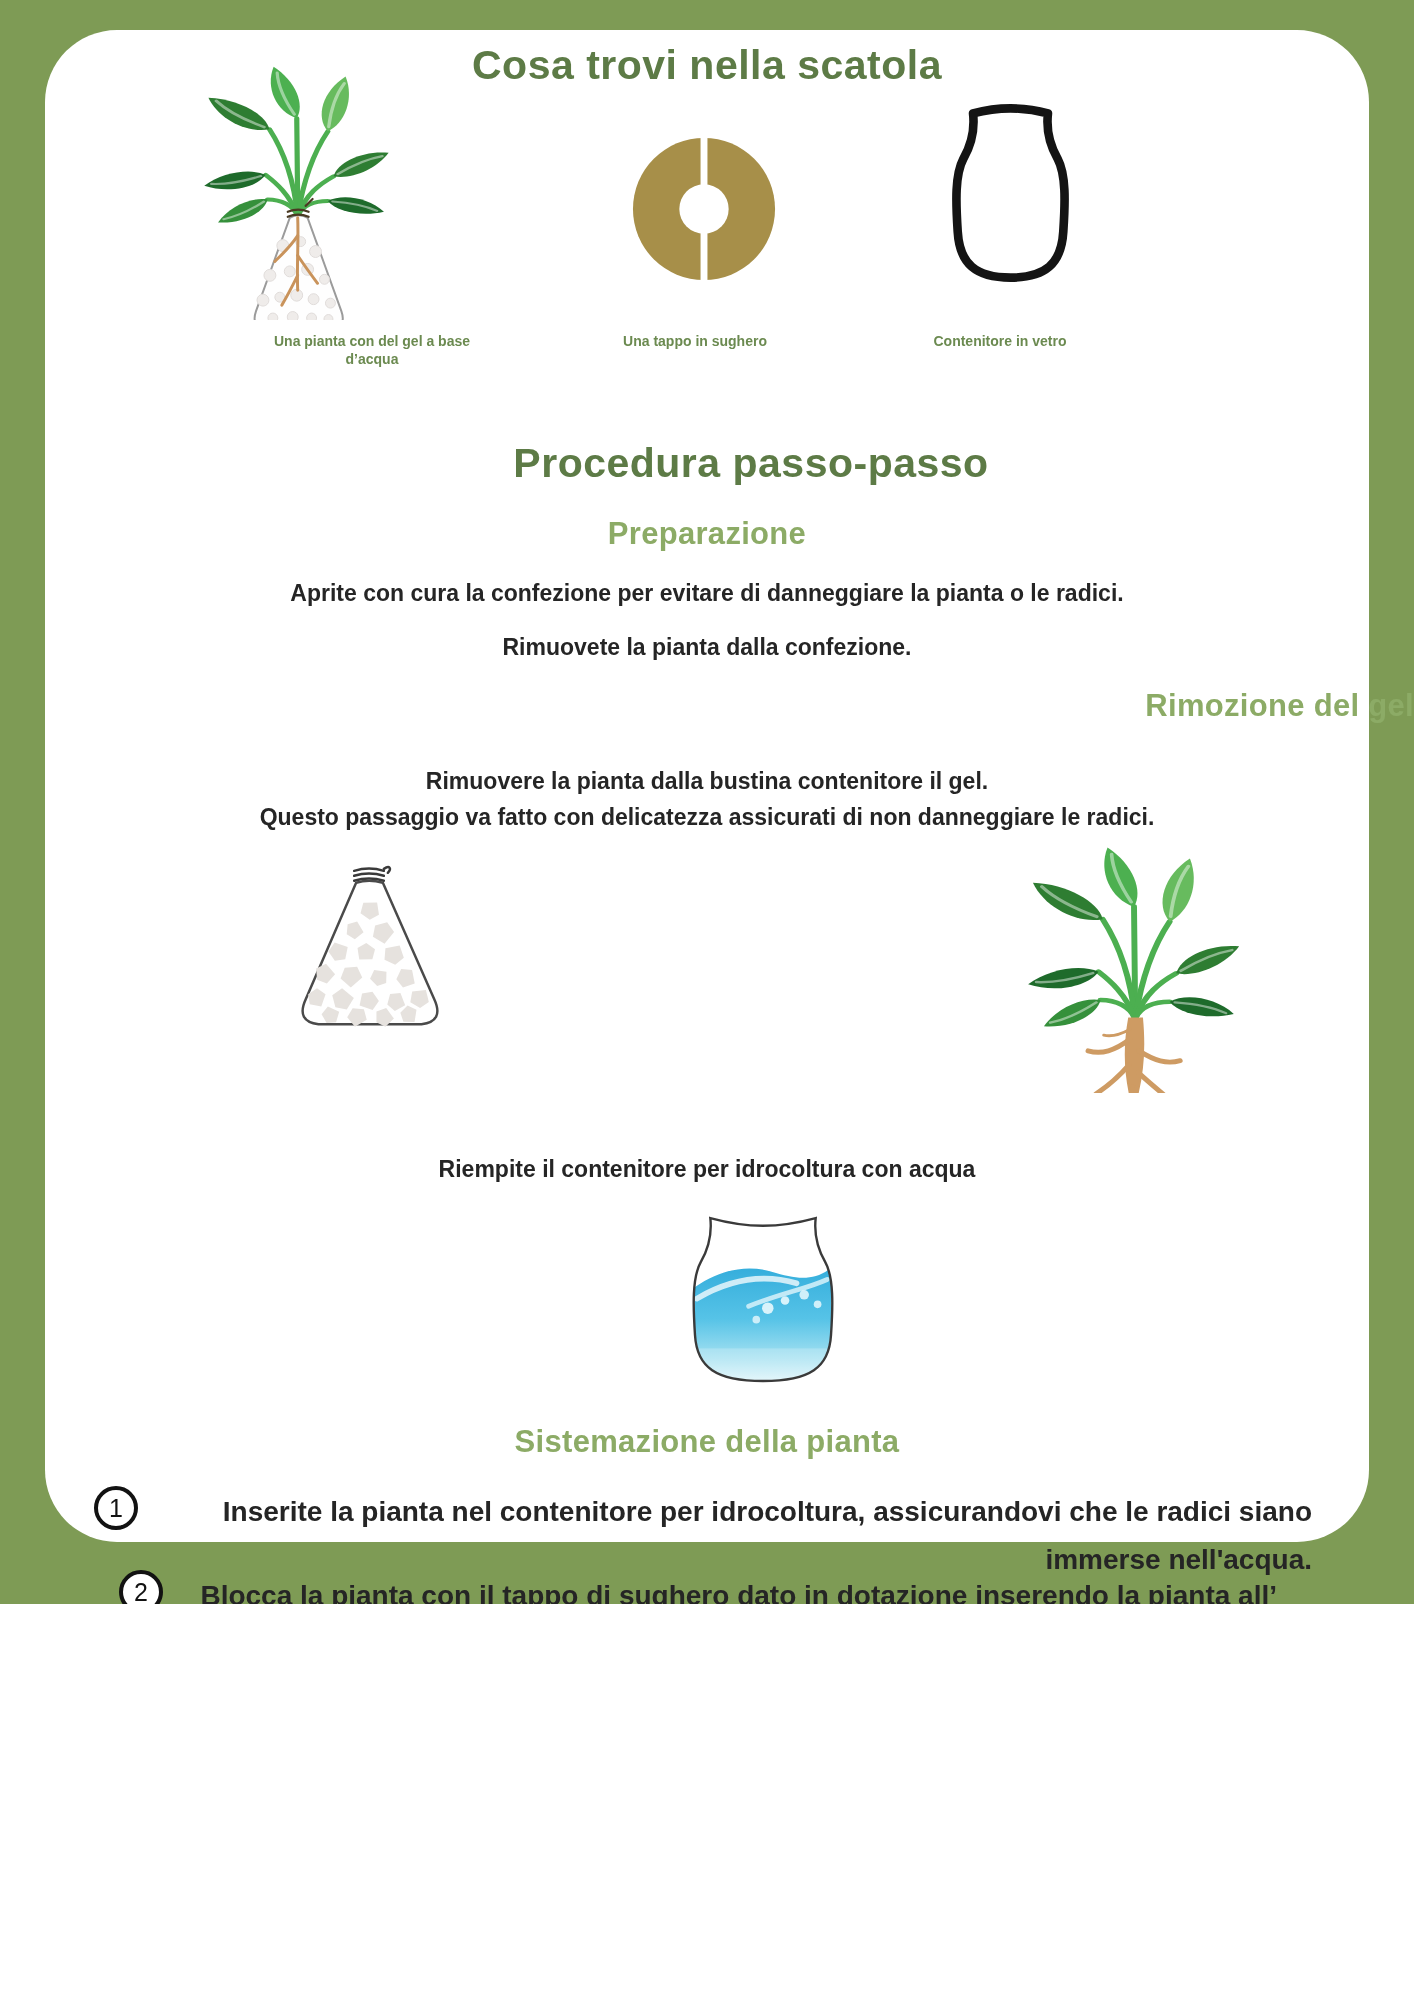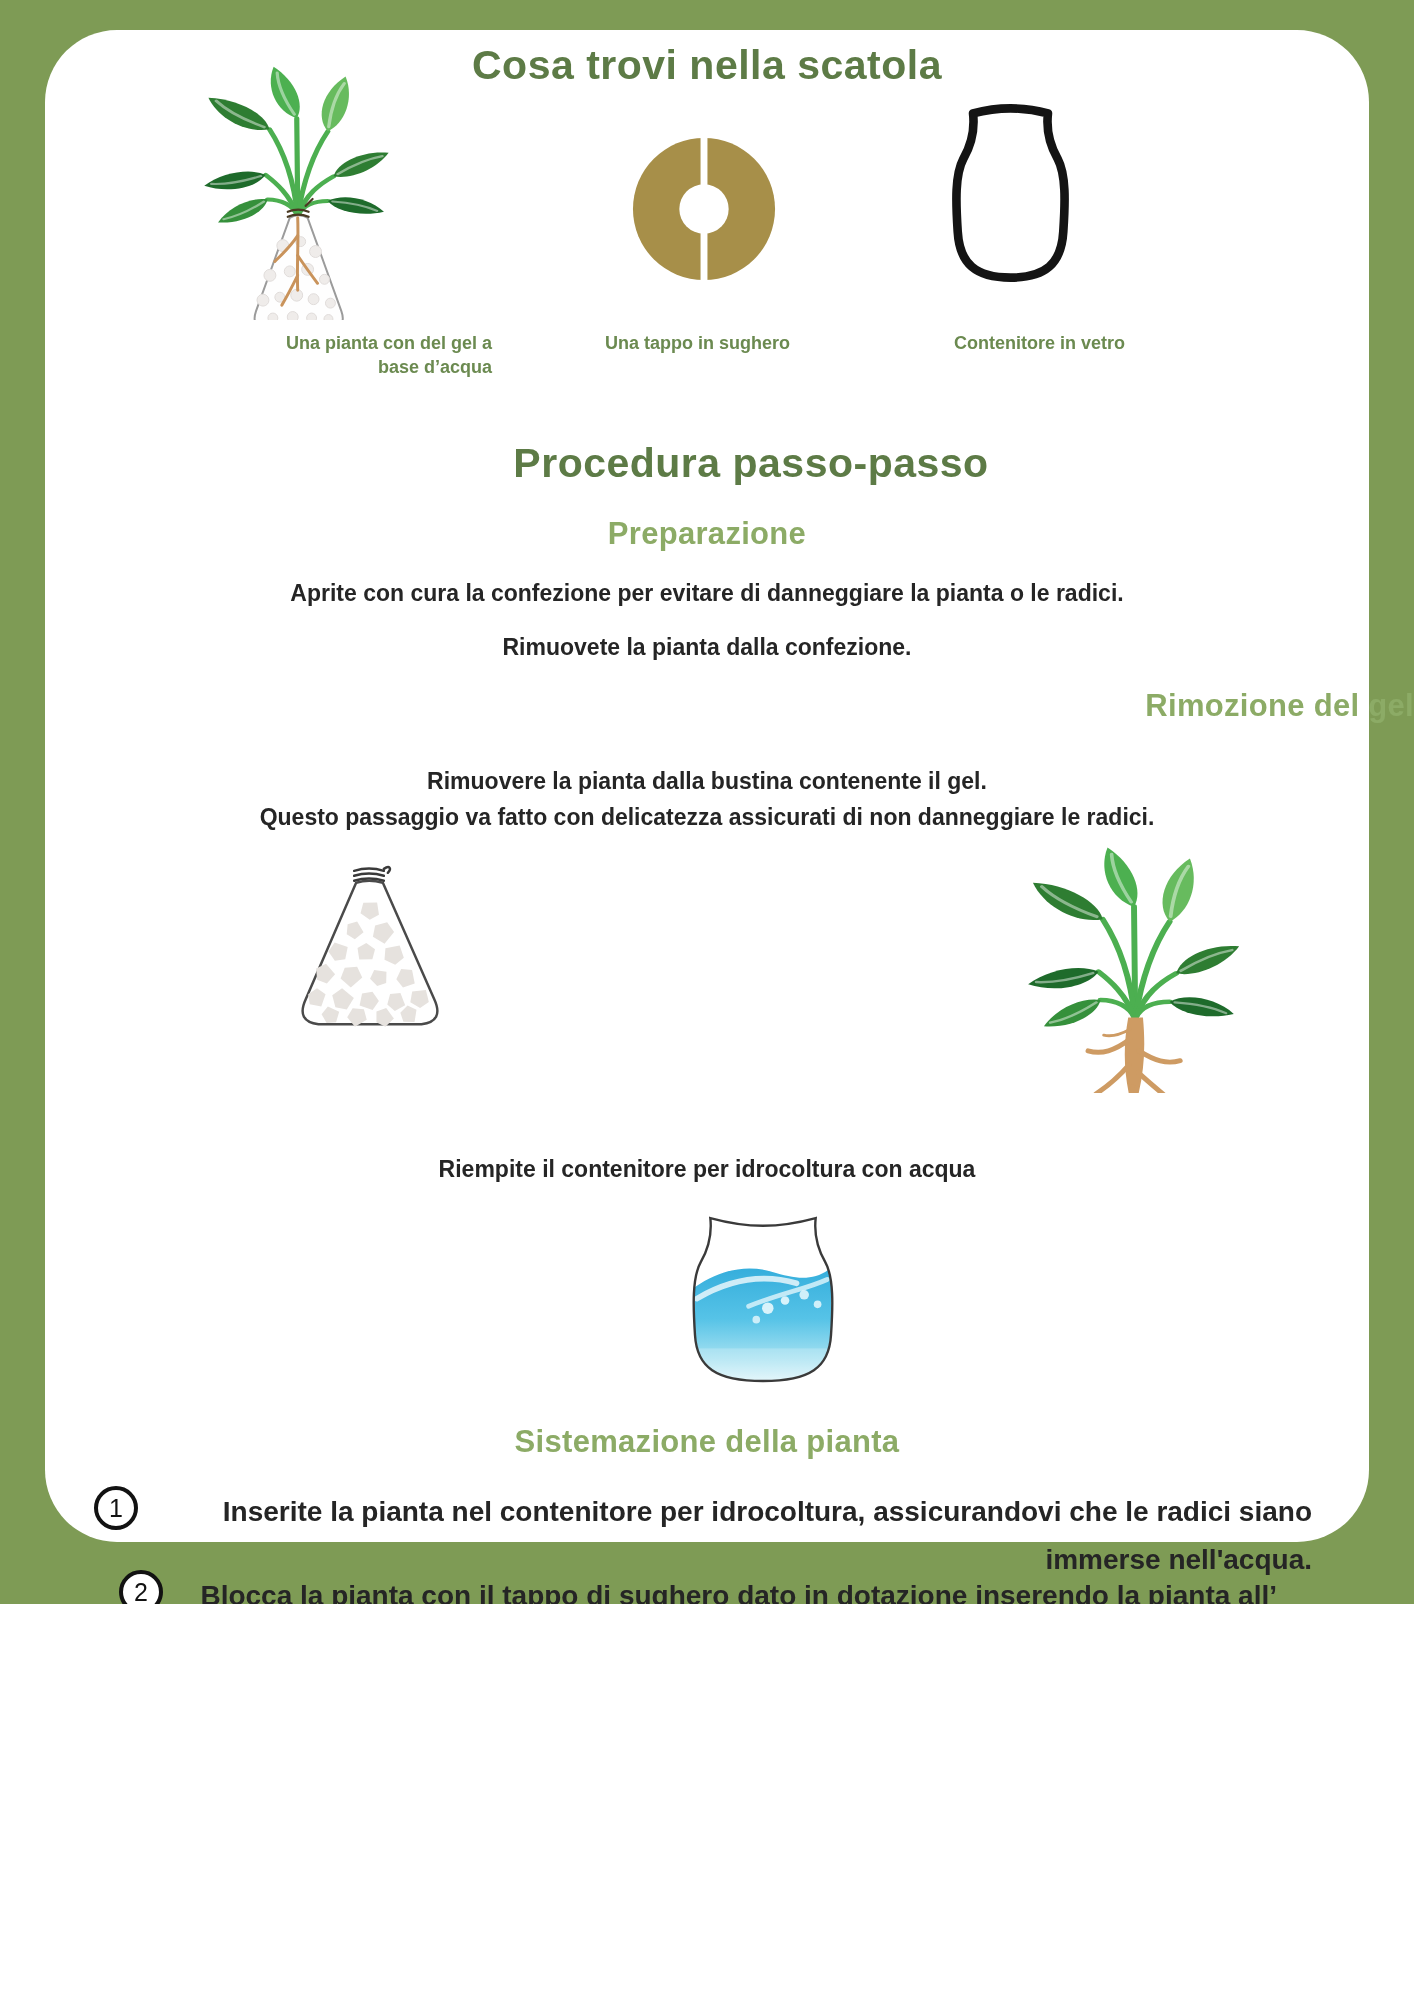--- a/index.html
+++ b/index.html
@@ -21,21 +21,21 @@
   .h1{
     color:#5D7B46;font-weight:bold;font-size:41px;letter-spacing:.5px;
   }
   .h2{
     color:#8CAB66;font-weight:bold;font-size:31px;letter-spacing:.3px;
   }
   .body-text{
     color:#252525;font-weight:bold;font-size:23px;
   }
   .item-label{
-    color:#6B8A50;font-weight:bold;font-size:18px;line-height:1.32;text-align:right;
+    color:#6B8A50;font-weight:bold;font-size:14px;line-height:1.32;text-align:center;
   }
   .warning{
     color:#70894C;font-weight:bold;font-size:24px;letter-spacing:.4px;
   }
   .step-text{
     color:#252525;font-weight:bold;font-size:28px;line-height:1.7;text-align:right;margin:0 auto;
   }
   .step-text.s1{max-width:1210px;}
   .step-text.s2{max-width:1140px;}
   .num-circle{
@@ -156,21 +156,21 @@
   <div class="abs item-label" style="left:600px;top:332px;width:190px;">Una tappo in sughero</div>
   <div class="abs item-label" style="left:875px;top:332px;width:250px;">Contenitore in vetro</div>
 
   <div class="abs ctr h1" style="top:440px;padding-left:44px;">Procedura passo-passo</div>
 
   <div class="abs ctr h2" style="top:516px;">Preparazione</div>
   <div class="abs ctr body-text" style="top:580px;">Aprite con cura la confezione per evitare di danneggiare la pianta o le radici.</div>
   <div class="abs ctr body-text" style="top:634px;">Rimuovete la pianta dalla confezione.</div>
 
   <div class="abs ctr h2" style="top:688px;text-align:right;">Rimozione del gel</div>
-  <div class="abs ctr body-text" style="top:768px;">Rimuovere la pianta dalla bustina contenente il gel.</div>
+  <div class="abs ctr body-text" style="top:768px;">Rimuovere la pianta dalla bustina contenitore il gel.</div>
   <div class="abs ctr body-text" style="top:804px;">Questo passaggio va fatto con delicatezza assicurati di non danneggiare le radici.</div>
 
   <svg class="abs" style="left:262px;top:853px;" width="215" height="208" viewBox="0 0 215 210">
     <g stroke="#3A3A3A" stroke-width="2.5" fill="none" stroke-linecap="round">
       <path d="M92,18 C102,15 112,15 122,18"></path>
       <path d="M92,23 C102,20 112,20 122,23"></path>
       <path d="M92,28 C102,25 112,25 122,28"></path>
       <path d="M122,16 C128,12 130,16 126,20"></path>
     </g>
     <path d="M94,30 L43,148 Q33,170 56,173 L160,173 Q183,170 173,148 L121,30 Q107,26 94,30 Z" fill="#ffffff" stroke="#4A4A4A" stroke-width="2.5" stroke-linejoin="round"></path>

